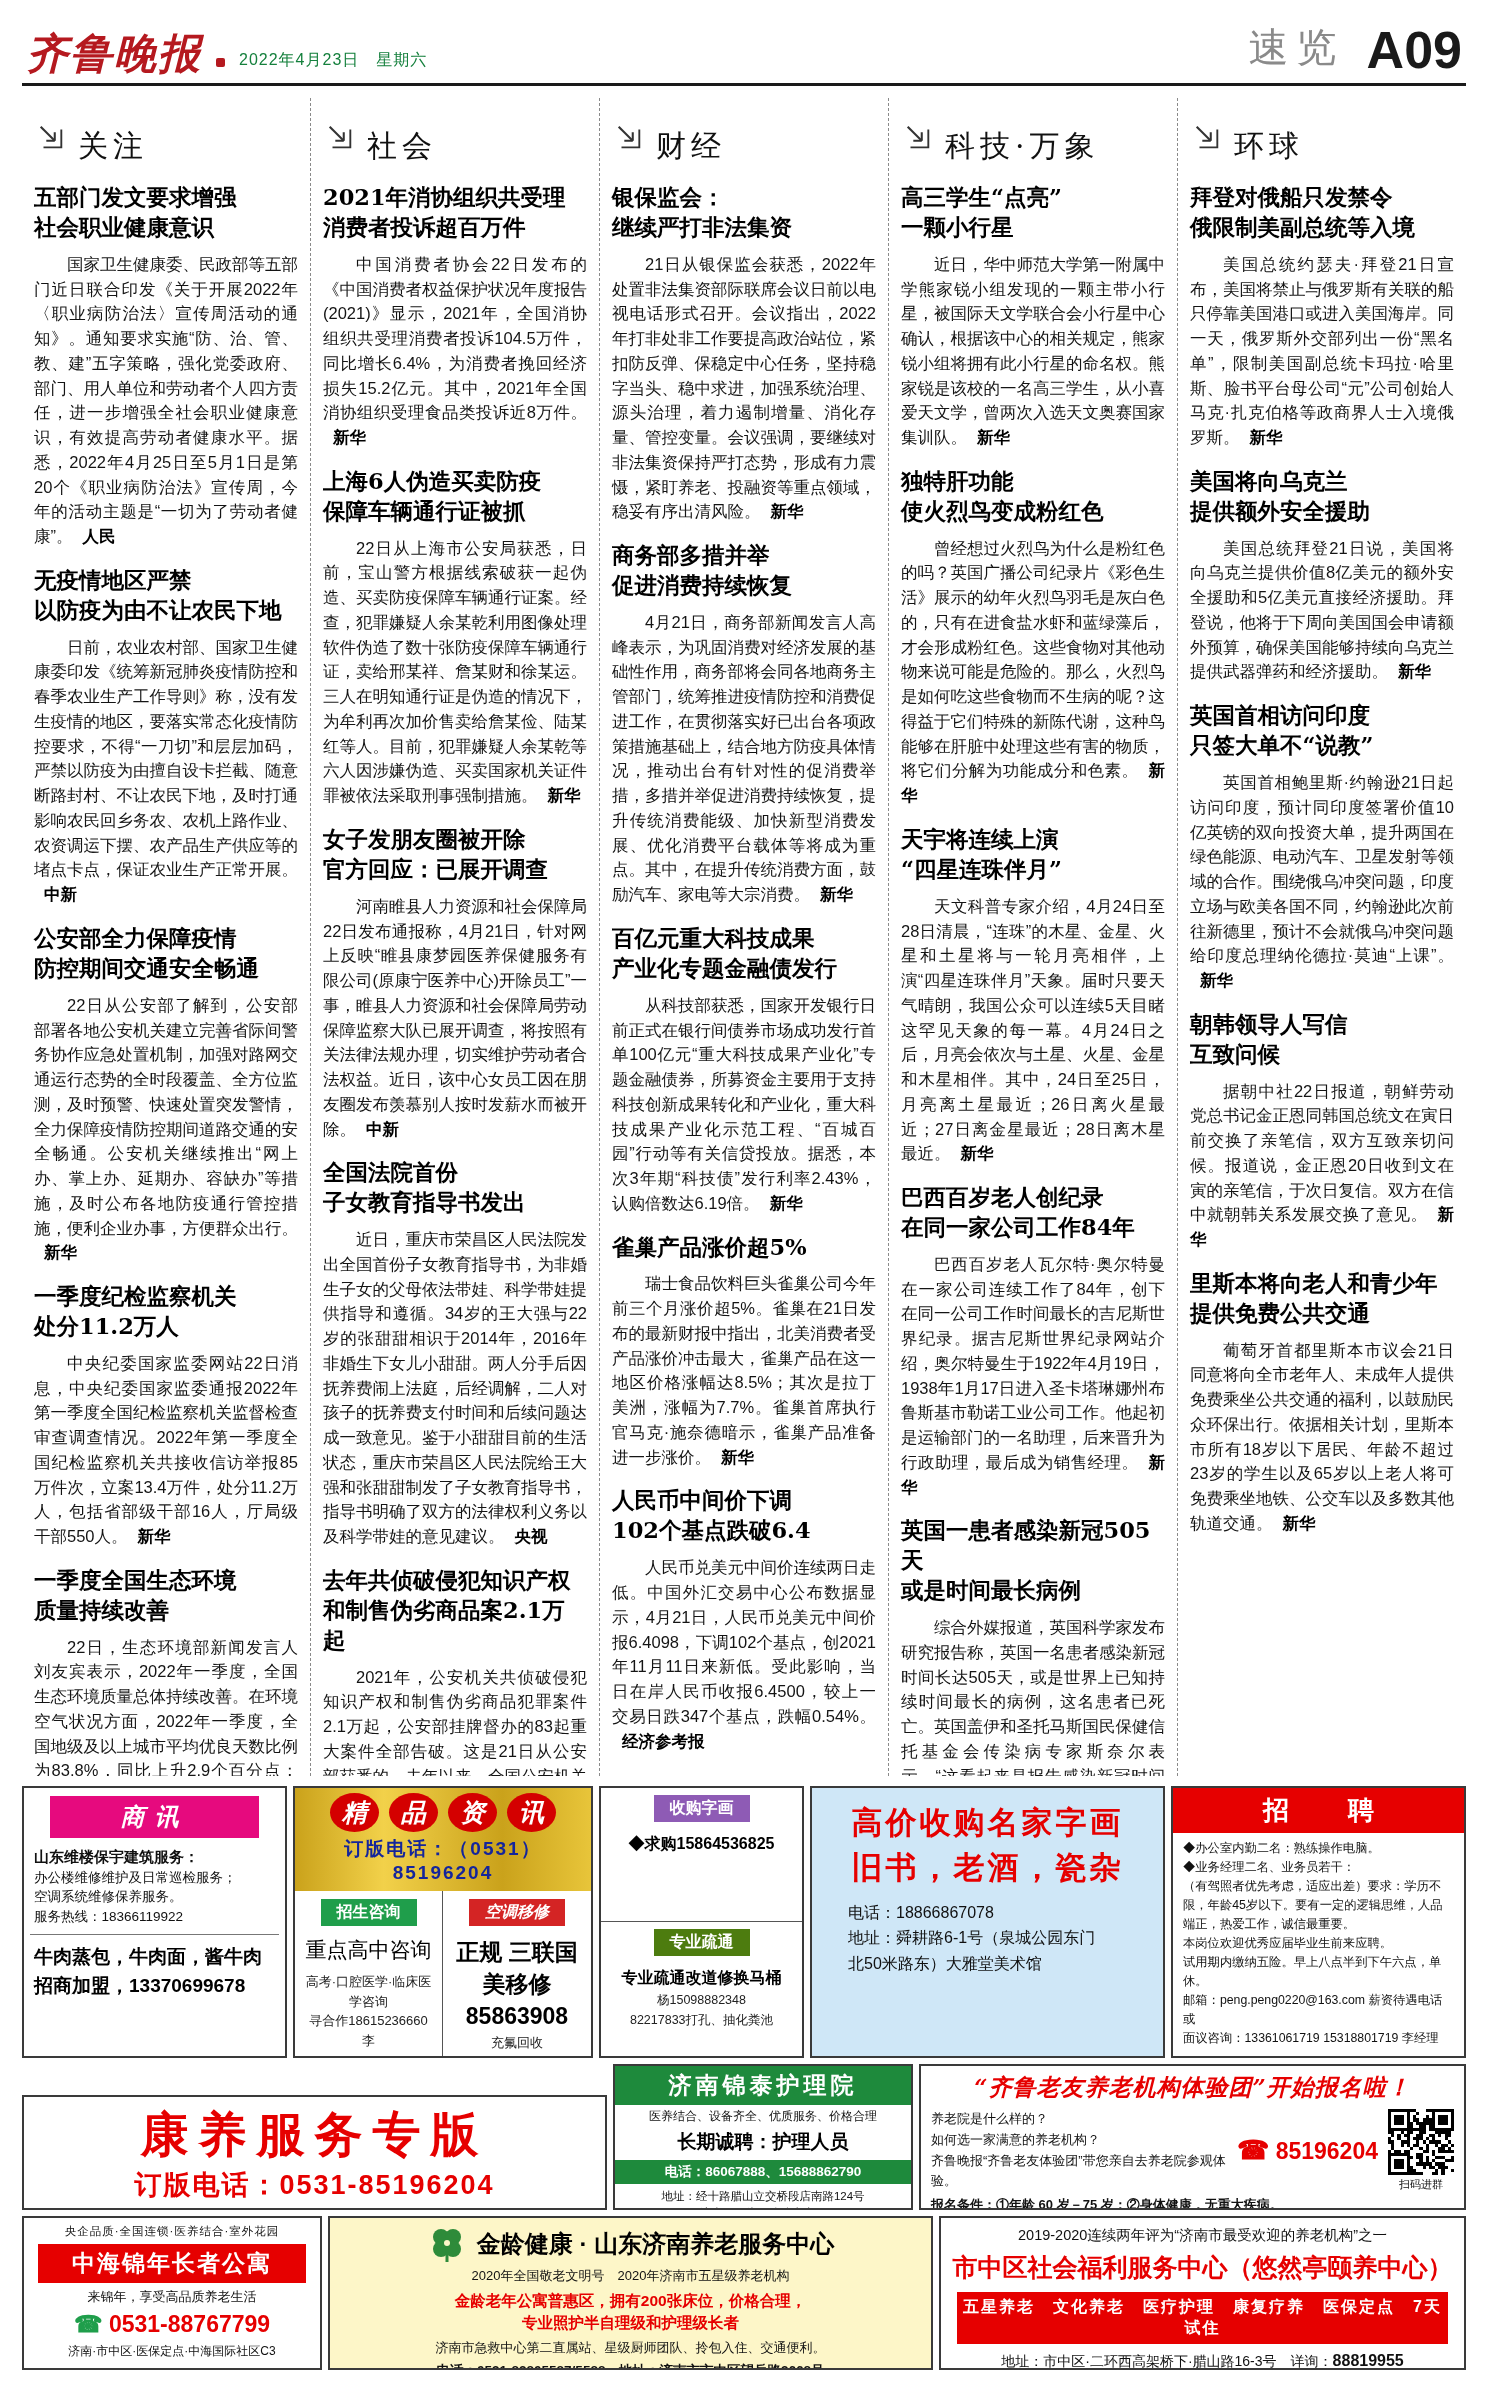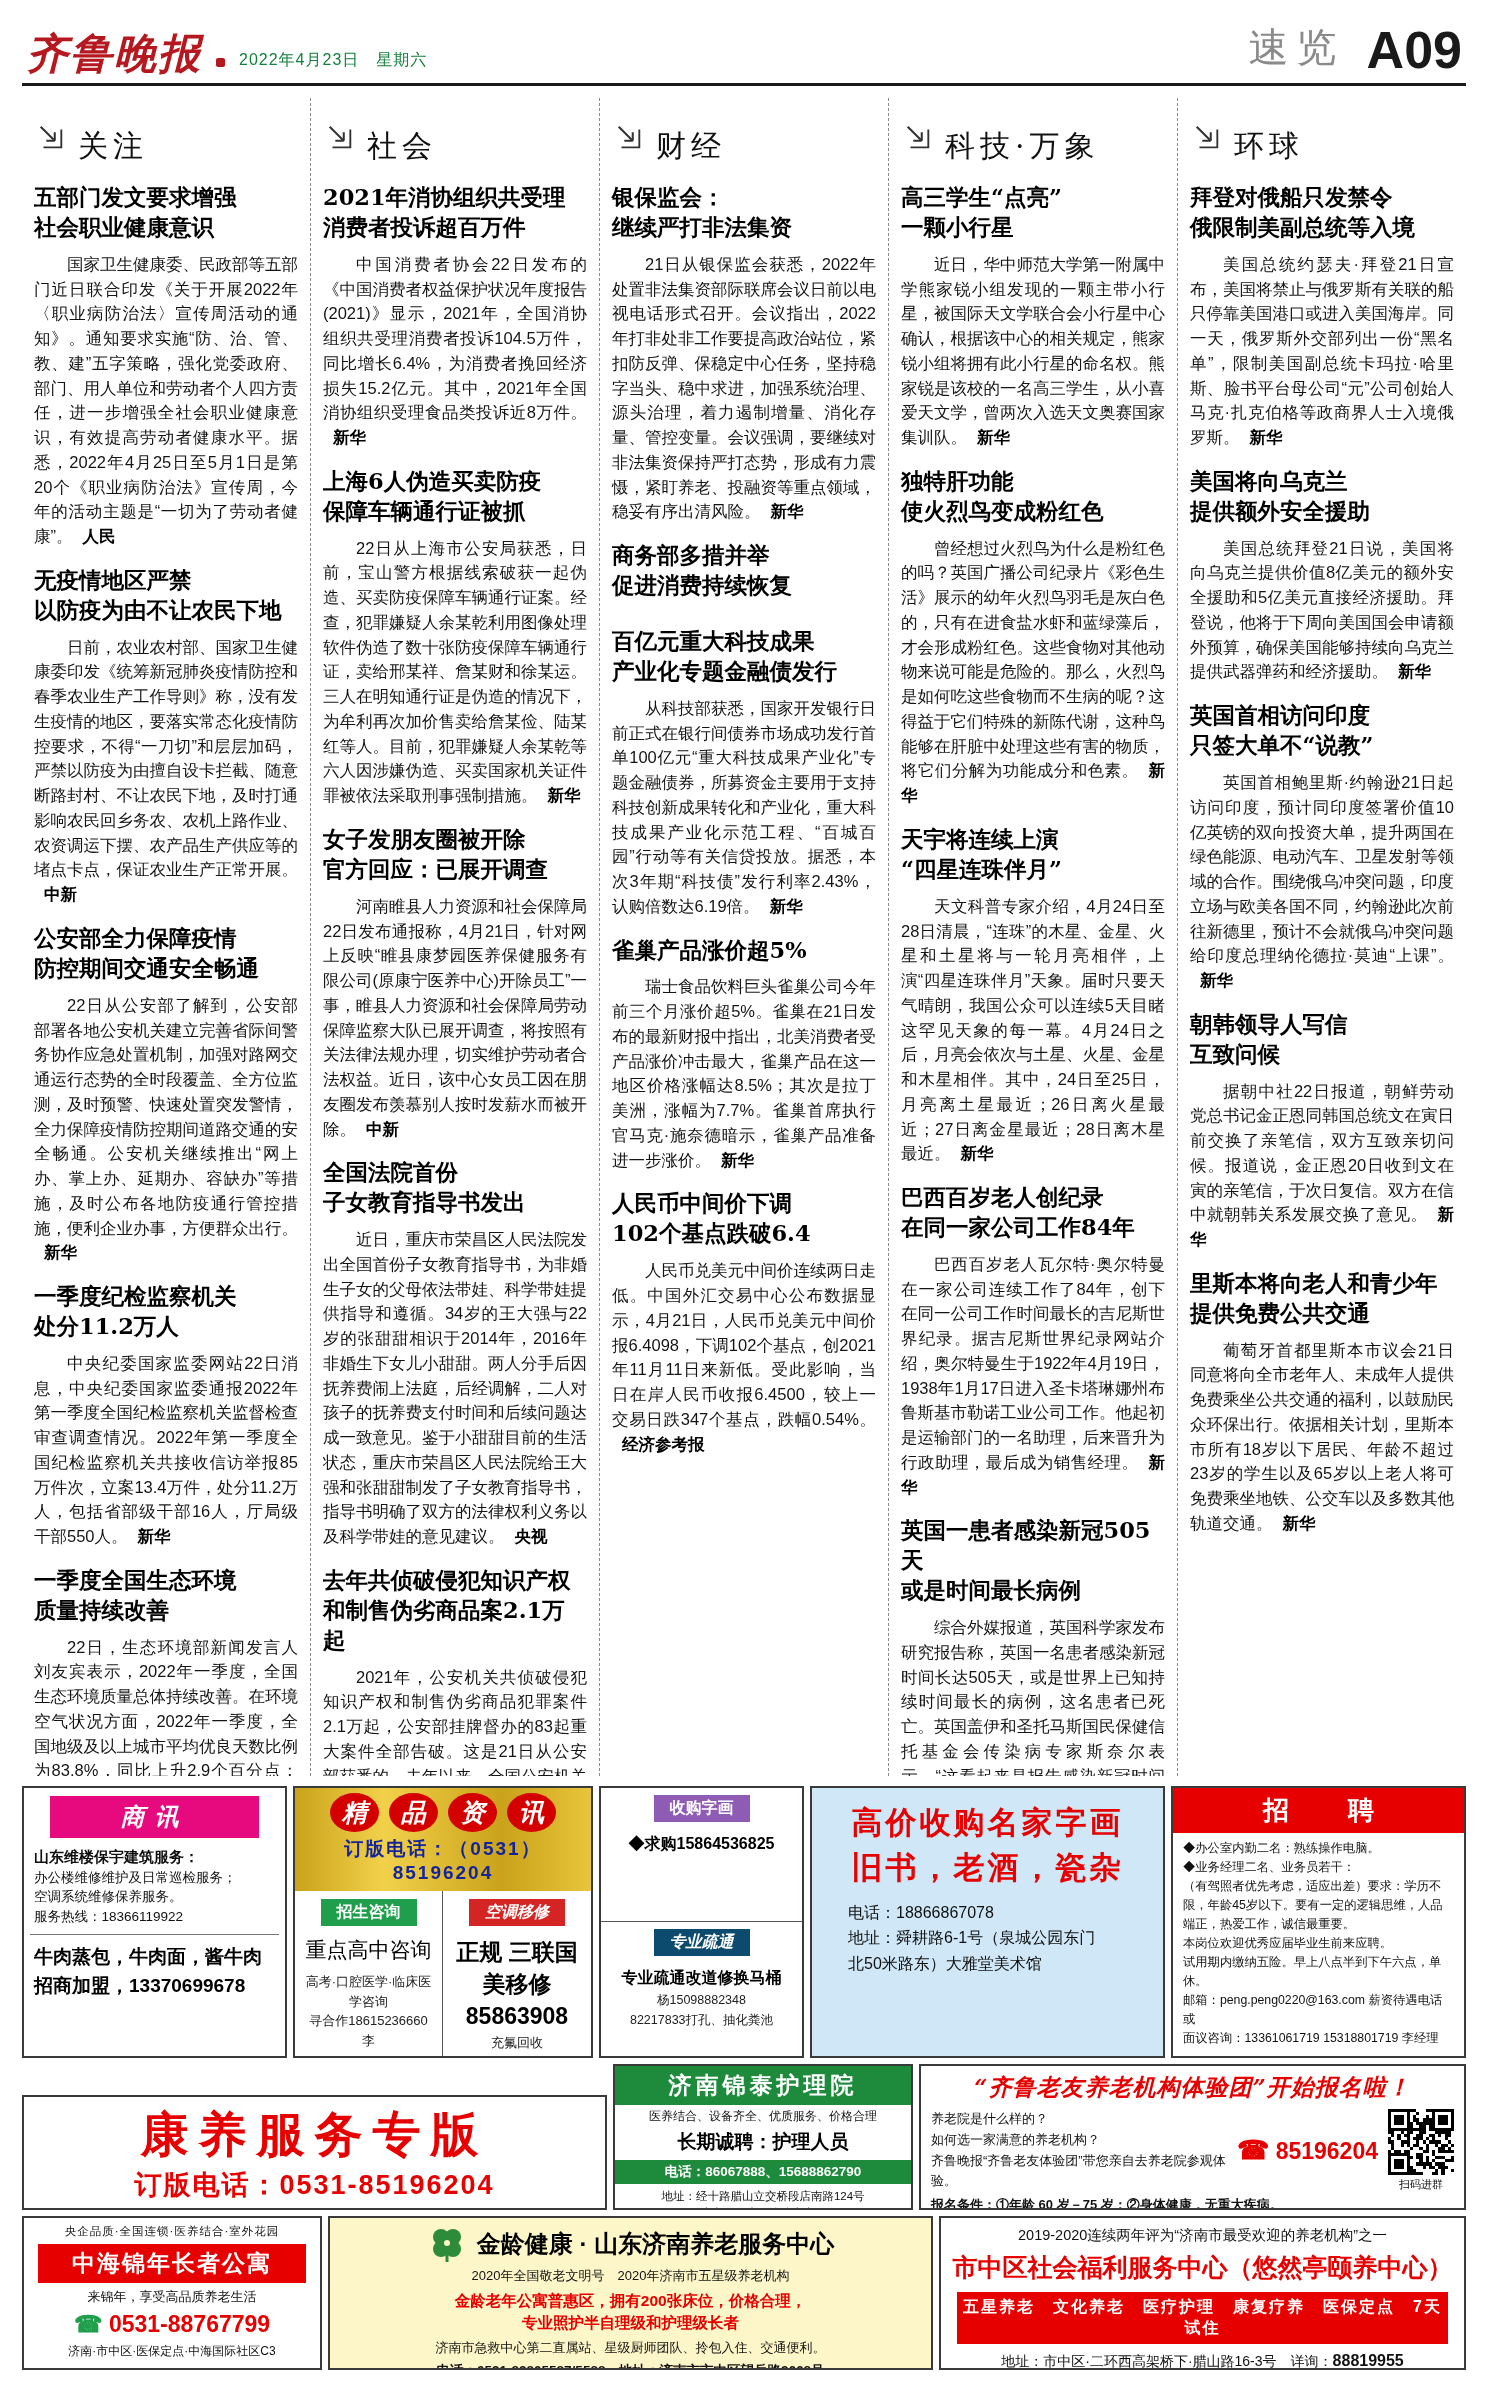--- a/index.html
+++ b/index.html
@@ -47,21 +47,21 @@
   .gold{ background:linear-gradient(90deg,#caa21b,#f2d14a 30%,#caa21b 70%,#e8c53a); text-align:center; padding:5px 0 7px; }
   .gold .char{ display:inline-block; background:#d40000; color:#fff; font-weight:bold; font-size:25px; padding:3px 12px; border-radius:50%; margin:0 5px; font-style:italic; }
   .gold-phone{ color:#14259c; font-weight:bold; font-size:19px; margin-top:4px; letter-spacing:2px; }
   .jp-sub{ display:grid; grid-template-columns:1fr 1fr; height:calc(100% - 96px); }
   .jp-sub > div{ padding:8px; text-align:center; }
   .jp-sub > div:first-child{ border-right:1px solid #555; }
   .lbl{ display:inline-block; color:#fff; font-weight:bold; font-size:16px; padding:3px 16px; margin-bottom:10px; }
   .lbl-green{ background:#1f9e4b; }
   .lbl-red{ background:#d42424; font-style:italic; }
   .lbl-purple{ background:#8e5bb5; }
-  .lbl-teal{ background:#0c4a6e;font-style:italic; }
+  .lbl-teal{ background:#4d7c0f; }
   .jp-title{ font-weight:normal; font-size:21px; color:#000; margin-bottom:8px; }
   .jp-line{ font-size:13px; color:#222; line-height:1.5; }
   .kt-main{ font-weight:bold; font-size:23px; color:#000; line-height:1.4; }
 
   .sg-half{ height:50%; text-align:center; padding:7px 6px; }
   .sg-half:first-child{ border-bottom:1px solid #555; }
   .sg-line{ font-weight:bold; font-size:16px; color:#000; margin-top:2px; }
   .sg-small{ font-size:12.5px; color:#222; margin-top:3px; }
 
   .zh{ background:#cfe7f7; text-align:center; padding:12px 10px; }
@@ -218,20 +218,21 @@
         <span class="sec-title">财经</span>
       </div>
       <div class="article">
           <h3>银保监会：
 继续严打非法集资</h3>
           <p><span>21日从银保监会获悉，2022年处置非法集资部际联席会议日前以电视电话形式召开。会议指出，2022年打非处非工作要提高政治站位，紧扣防反弹、保稳定中心任务，坚持稳字当头、稳中求进，加强系统治理、源头治理，着力遏制增量、消化存量、管控变量。会议强调，要继续对非法集资保持严打态势，形成有力震慑，紧盯养老、投融资等重点领域，稳妥有序出清风险。</span><span class="src">新华</span></p>
         </div>
       <div class="article">
           <h3>商务部多措并举
 促进消费持续恢复</h3>
+          <p><span>4月21日，商务部新闻发言人高峰表示，为巩固消费对经济发展的基础性作用，商务部将会同各地商务主管部门，统筹推进疫情防控和消费促进工作，在贯彻落实好已出台各项政策措施基础上，结合地方防疫具体情况，推动出台有针对性的促消费举措，多措并举促进消费持续恢复，提升传统消费能级、加快新型消费发展、优化消费平台载体等将成为重点。其中，在提升传统消费方面，鼓励汽车、家电等大宗消费。</span><span class="src">新华</span></p>
         </div>
       <div class="article">
           <h3>百亿元重大科技成果
 产业化专题金融债发行</h3>
           <p><span>从科技部获悉，国家开发银行日前正式在银行间债券市场成功发行首单100亿元“重大科技成果产业化”专题金融债券，所募资金主要用于支持科技创新成果转化和产业化，重大科技成果产业化示范工程、“百城百园”行动等有关信贷投放。据悉，本次3年期“科技债”发行利率2.43%，认购倍数达6.19倍。</span><span class="src">新华</span></p>
         </div>
       <div class="article">
           <h3>雀巢产品涨价超5%</h3>
           <p><span>瑞士食品饮料巨头雀巢公司今年前三个月涨价超5%。雀巢在21日发布的最新财报中指出，北美消费者受产品涨价冲击最大，雀巢产品在这一地区价格涨幅达8.5%；其次是拉丁美洲，涨幅为7.7%。雀巢首席执行官马克·施奈德暗示，雀巢产品准备进一步涨价。</span><span class="src">新华</span></p>
         </div>

